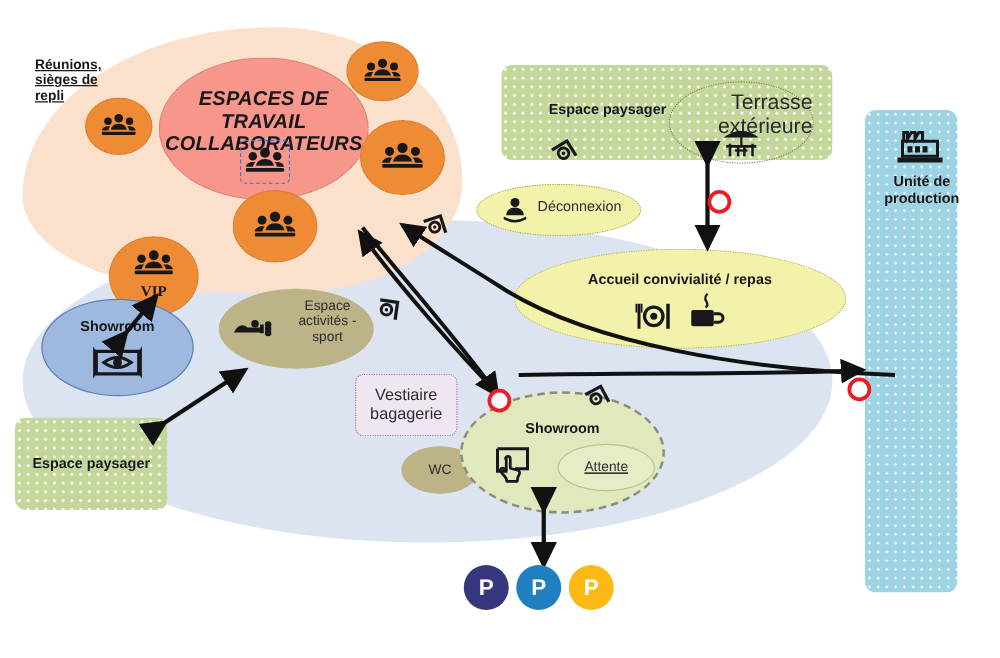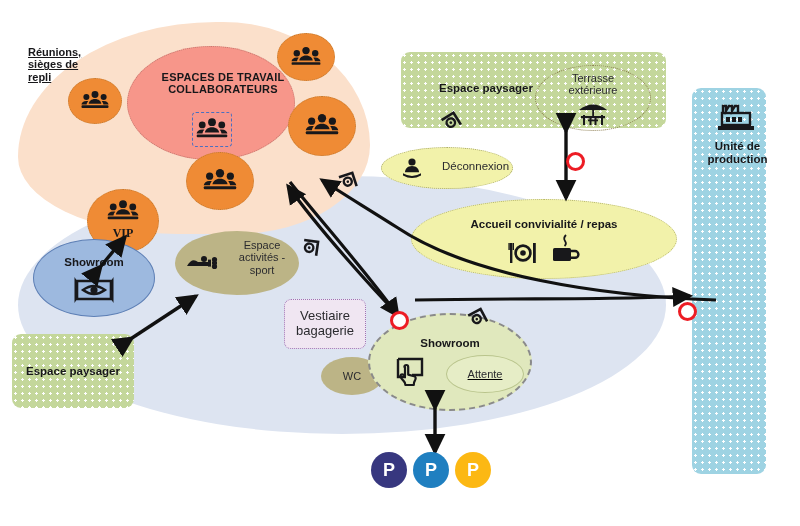--- a/index.html
+++ b/index.html
@@ -69,21 +69,21 @@
     <div class="abs ctr lbl t-bold" style="left:0px;top:52px;width:91px;font-size:11.5px;white-space:pre-line;">Unité de
 production</div>
   </div>
 
   <div class="abs rounded-box" style="left:401px;top:52px;width:265px;height:76px;background:#c4d79b;
               background-image:radial-gradient(#ffffff 1px, transparent 1.2px);
               background-size:7px 7px;">
     <div class="abs t-bold" style="left:38px;top:30px;font-size:11.5px;">Espace paysager</div>
 
     <div class="abs ctr" style="left:134px;top:13px;width:114px;height:64px;border:1.5px dotted #8a7a4d;border-radius:50%;">
-      <div class="lbl t-reg" style="font-size:11px;white-space:pre-line;position:absolute;top:6px;left:0;width:114px;">Terrasse
+      <div class="lbl t-reg" style="font-size:17px;white-space:pre-line;position:absolute;top:6px;left:0;width:114px;text-align:right;">Terrasse
 extérieure</div>
       <div class="abs" style="left:39px;top:34px;">
         <svg width="36" height="26" viewBox="0 0 36 26">
           <path d="M4 10 Q18 -1 32 10 Z" fill="#18181b"></path>
           <rect x="17.2" y="9" width="1.8" height="9" fill="#18181b"></rect>
           <rect x="6" y="16" width="24" height="2.2" fill="#18181b"></rect>
           <rect x="8" y="15" width="2" height="10" fill="#18181b"></rect>
           <rect x="26" y="15" width="2" height="10" fill="#18181b"></rect>
           <rect x="14.5" y="17" width="2" height="8" fill="#18181b"></rect>
           <rect x="19.5" y="17" width="2" height="8" fill="#18181b"></rect>
@@ -105,21 +105,21 @@
 
   <div class="abs ctr" style="left:381px;top:147px;width:130px;height:40px;background:#f2f2aa;
               border:1px dotted #a8a86a;border-radius:50%;">
     <div class="abs" style="left:20px;top:9px;">
       <svg width="20" height="22" viewBox="0 0 20 22">
         <circle cx="10" cy="5" r="3.6" fill="#18181b"></circle>
         <path d="M10 9 C5.5 9 3 12 3 15.2 L17 15.2 C17 12 14.5 9 10 9 Z" fill="#18181b"></path>
         <path d="M1 16.2 Q10 21.6 19 16.2 L19 18.4 Q10 23.4 1 18.4 Z" fill="#18181b"></path>
       </svg>
     </div>
-    <div class="abs t-reg" style="left:48px;top:12px;font-size:11.5px;padding-left:12px;">Déconnexion</div>
+    <div class="abs t-reg" style="left:36px;top:12px;font-size:11.5px;padding-left:12px;">Déconnexion</div>
   </div>
 
   <div class="abs" style="left:411px;top:199px;width:264px;height:78px;background:#f2f2aa;
               border:1px dotted #b5b56d;border-radius:50%;">
     <div class="abs ctr t-bold" style="left:0;top:18px;width:264px;font-size:11.5px;">Accueil convivialité / repas</div>
     <div class="abs" style="left:96px;top:40px;">
       <svg width="30" height="26" viewBox="0 0 30 26">
         <circle cx="15" cy="13" r="7.4" fill="none" stroke="#18181b" stroke-width="2.6"></circle>
         <circle cx="15" cy="13" r="2.8" fill="#18181b"></circle>
         <rect x="2" y="3" width="2.4" height="20" fill="#18181b"></rect>
@@ -131,21 +131,21 @@
     <div class="abs" style="left:139px;top:33px;">
       <svg width="30" height="32" viewBox="0 0 30 32">
         <path d="M15 2 Q12 5 14 8 Q16 11 13.5 13" fill="none" stroke="#18181b" stroke-width="1.8"></path>
         <rect x="2" y="15" width="18" height="13" rx="1.6" fill="#18181b"></rect>
         <path d="M20 18 h4 a3.4 3.4 0 0 1 0 6.8 h-4" fill="none" stroke="#18181b" stroke-width="2.4"></path>
       </svg>
     </div>
   </div>
 
   <div class="abs salmon" style="left:127px;top:46px;width:166px;height:112px;border-radius:50%;border:1.6px dotted #c4786f;">
-    <div class="abs ctr t-bold" style="left:12px;top:24px;width:166px;font-size:11px;white-space:pre-line;letter-spacing:.2px;">ESPACES DE TRAVAIL
+    <div class="abs ctr t-bold" style="left:0;top:24px;width:166px;font-size:16px;white-space:pre-line;letter-spacing:.2px;font-style:italic;">ESPACES DE TRAVAIL
 COLLABORATEURS</div>
     <div class="abs" style="left:64px;top:65px;width:38px;height:33px;border:1.6px dashed #4a6fc0;border-radius:4px;">
       <svg width="34" height="25" viewBox="0 0 40 28" style="margin:4px 0 0 2px;">
         <circle cx="20" cy="5.4" r="4.6" fill="#18181b"></circle>
         <circle cx="8.5" cy="8.6" r="4" fill="#18181b"></circle>
         <circle cx="31.5" cy="8.6" r="4" fill="#18181b"></circle>
         <path d="M20 11.4 c-5 0-8 3-8.4 6.2 h16.8 C28 14.4 25 11.4 20 11.4 Z" fill="#18181b"></path>
         <path d="M8.5 14 c-4 0-6.2 2.4-6.6 4.6 h6.9 c.3-1.8 1-3.4 2.2-4.4 -.8-.2-1.6-.2-2.5-.2 Z" fill="#18181b"></path>
         <path d="M31.5 14 c4 0 6.2 2.4 6.6 4.6 h-6.9 c-.3-1.8-1-3.4-2.2-4.4 .8-.2 1.6-.2 2.5-.2 Z" fill="#18181b"></path>
         <rect x="2" y="19.8" width="36" height="3.4" rx="1.2" fill="#18181b"></rect>

